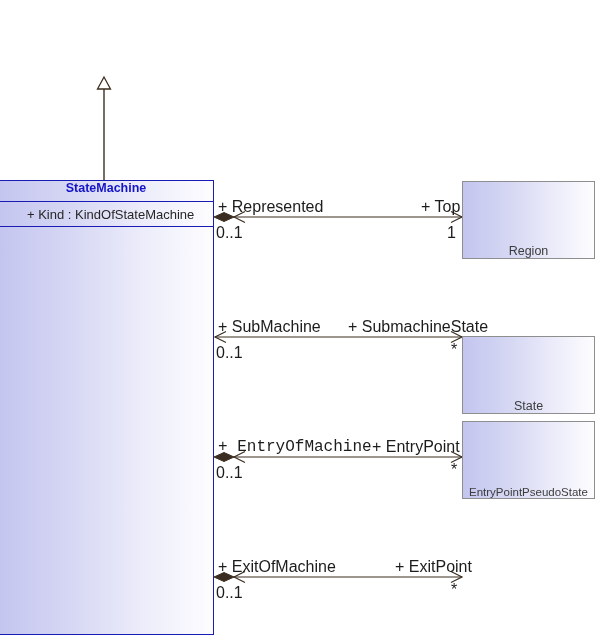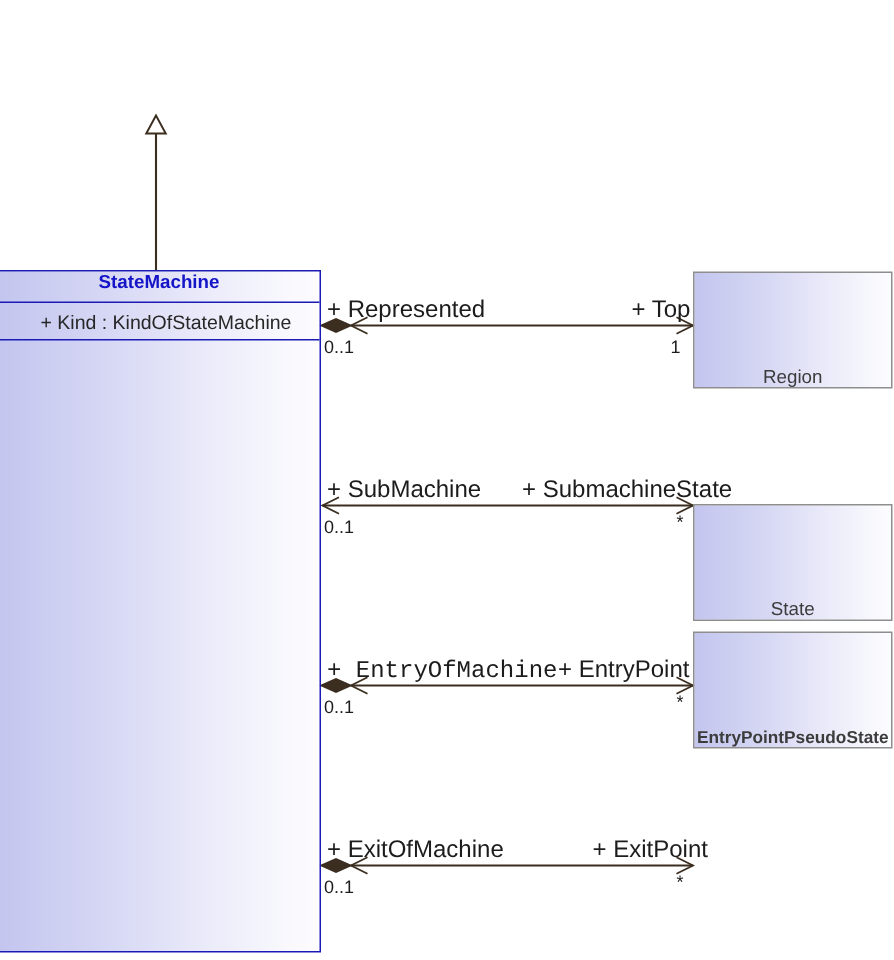--- a/index.html
+++ b/index.html
@@ -88,32 +88,32 @@
   .target-class .cls-name {
     font-size: 12.5px;
     color: #3c3c3c;
     white-space: nowrap;
   }
   #region-class  { top: 181px; }
   #state-class   { top: 300px; margin-top: 36px; }
   #entrypoint-class { top: 421px; }
   #exitpoint-class  { top: 541px; }
   #entrypoint-class .cls-name,
-  #exitpoint-class  .cls-name { font-size: 11.5px; font-weight: bold; }
+  #exitpoint-class  .cls-name { font-size: 11.5px; }
 
   
   .assoc-label {
     position: absolute;
     font-size: 16px;
     color: #1c1c1c;
     white-space: nowrap;
   }
   .assoc-mult {
     position: absolute;
-    font-size: 12px;
+    font-size: 16px;
     color: #1c1c1c;
     white-space: nowrap;
   }
   .lbl-src-1 { left: 218px; top: 198px; }
   .lbl-tgt-1 { left: 421px; top: 198px; }
   .mlt-src-1 { left: 216px; top: 224px; }
   .mlt-tgt-1 { left: 447px; top: 224px; }
 
   .lbl-src-2 { left: 218px; top: 318px; }
   .lbl-tgt-2 { left: 348px; top: 318px; }

